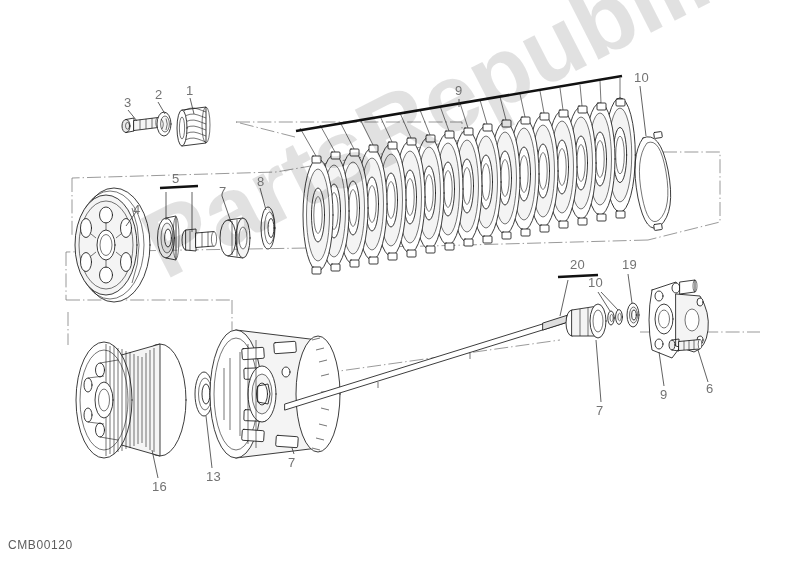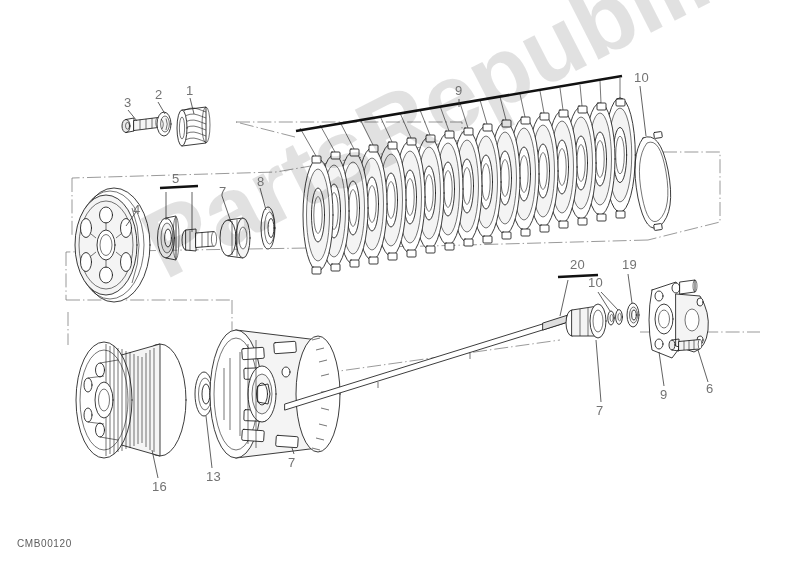--- a/index.html
+++ b/index.html
@@ -2,21 +2,21 @@
 <html><head>
 <meta charset="utf-8">
 <style>
   html,body{margin:0;padding:0;background:#ffffff;}
   body{width:800px;height:564px;overflow:hidden;position:relative;
        font-family:"Liberation Sans",sans-serif;color:#1a1a1a;}
   #stage{position:absolute;left:0;top:0;width:800px;height:564px;}
   svg.layer{position:absolute;left:0;top:0;width:800px;height:564px;}
   .callout{position:absolute;font-size:13px;font-weight:400;color:#737373;
            letter-spacing:.2px;line-height:1;user-select:none;}
-  #partcode{position:absolute;left:17px;top:538px;font-size:10px;color:#5d5d5d;
+  #partcode{position:absolute;left:8px;top:538px;font-size:12px;color:#5d5d5d;
             letter-spacing:.6px;}
   #watermark{position:absolute;left:150px;top:196px;width:560px;height:260px;
              pointer-events:none;}
   #watermark span{display:block;font-size:96px;font-weight:700;color:#000;
                   opacity:.115;transform:rotate(-27deg);transform-origin:0 50%;
                   white-space:nowrap;font-family:"Liberation Sans",sans-serif;}
 </style>
 </head>
 <body>
 

